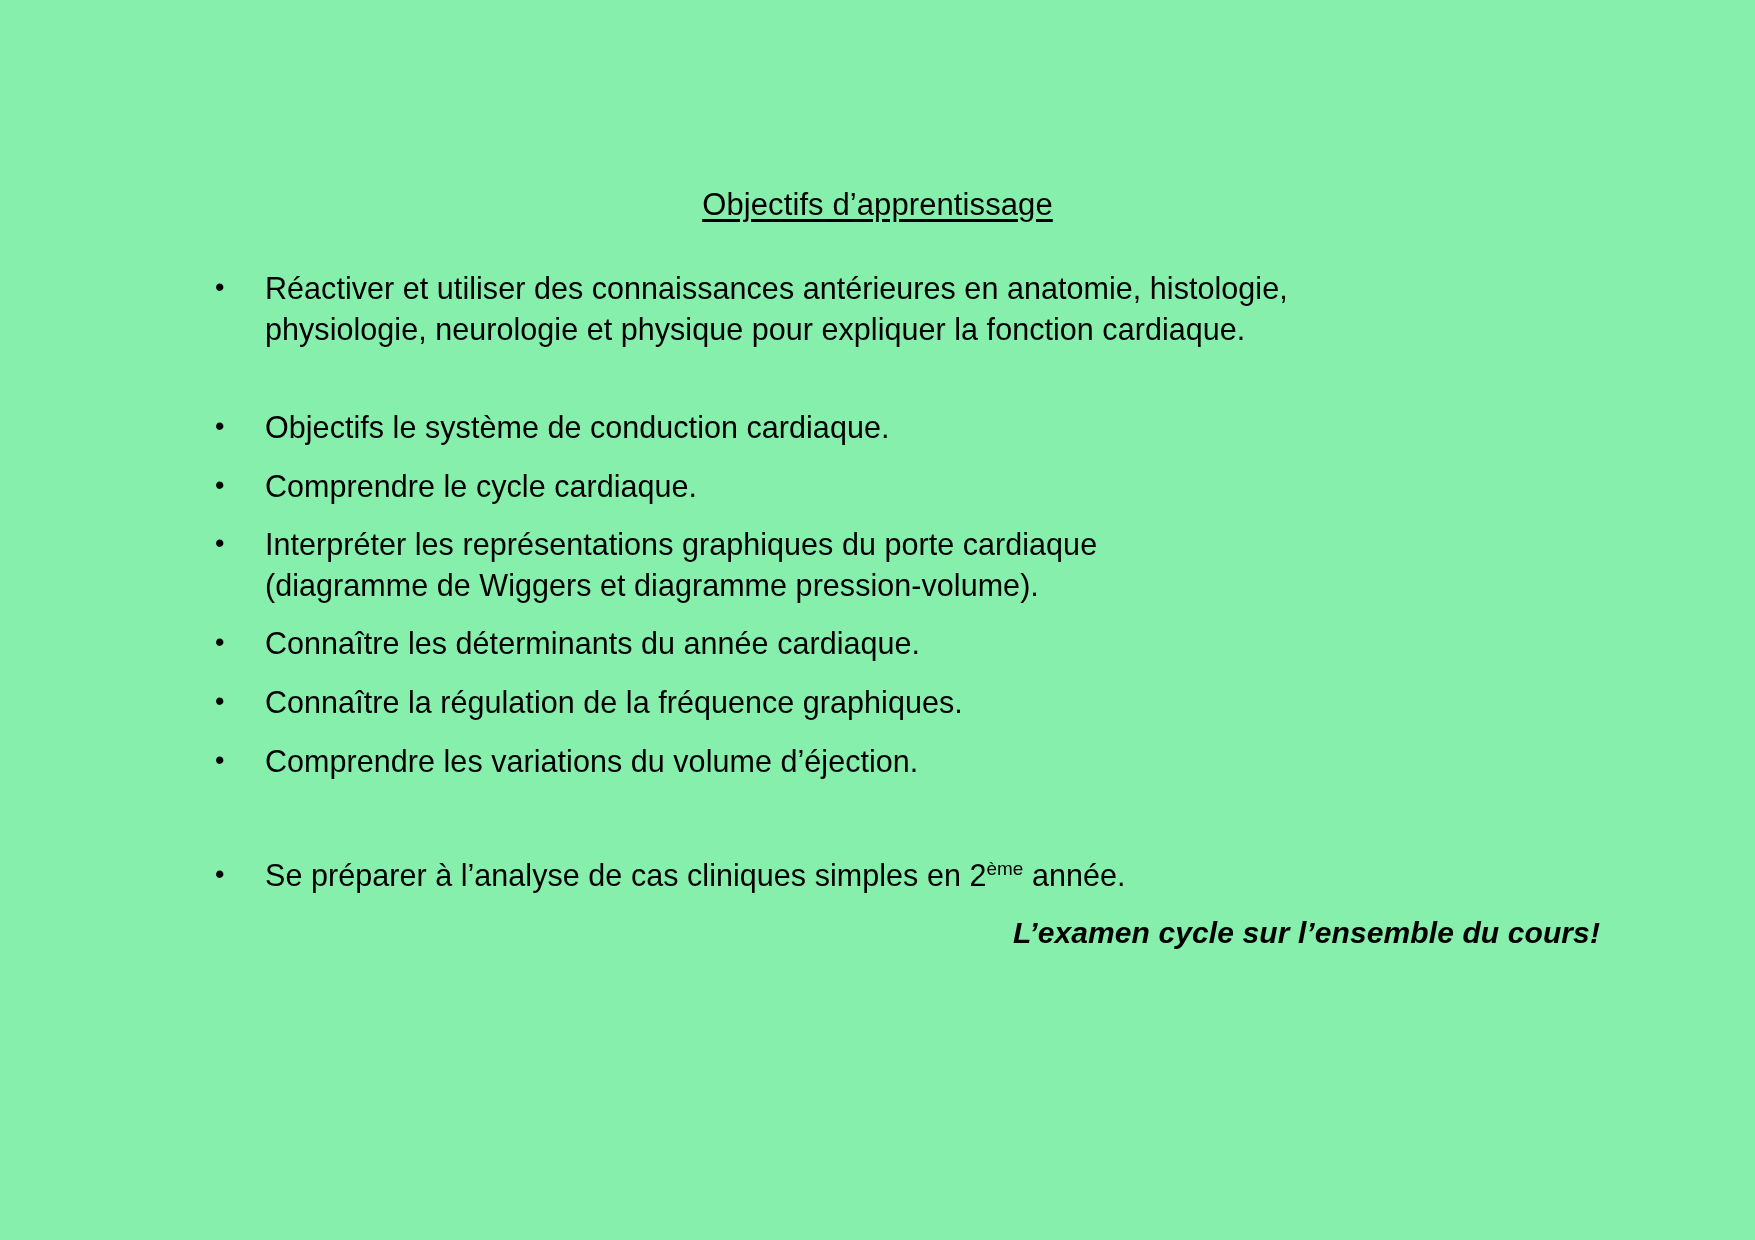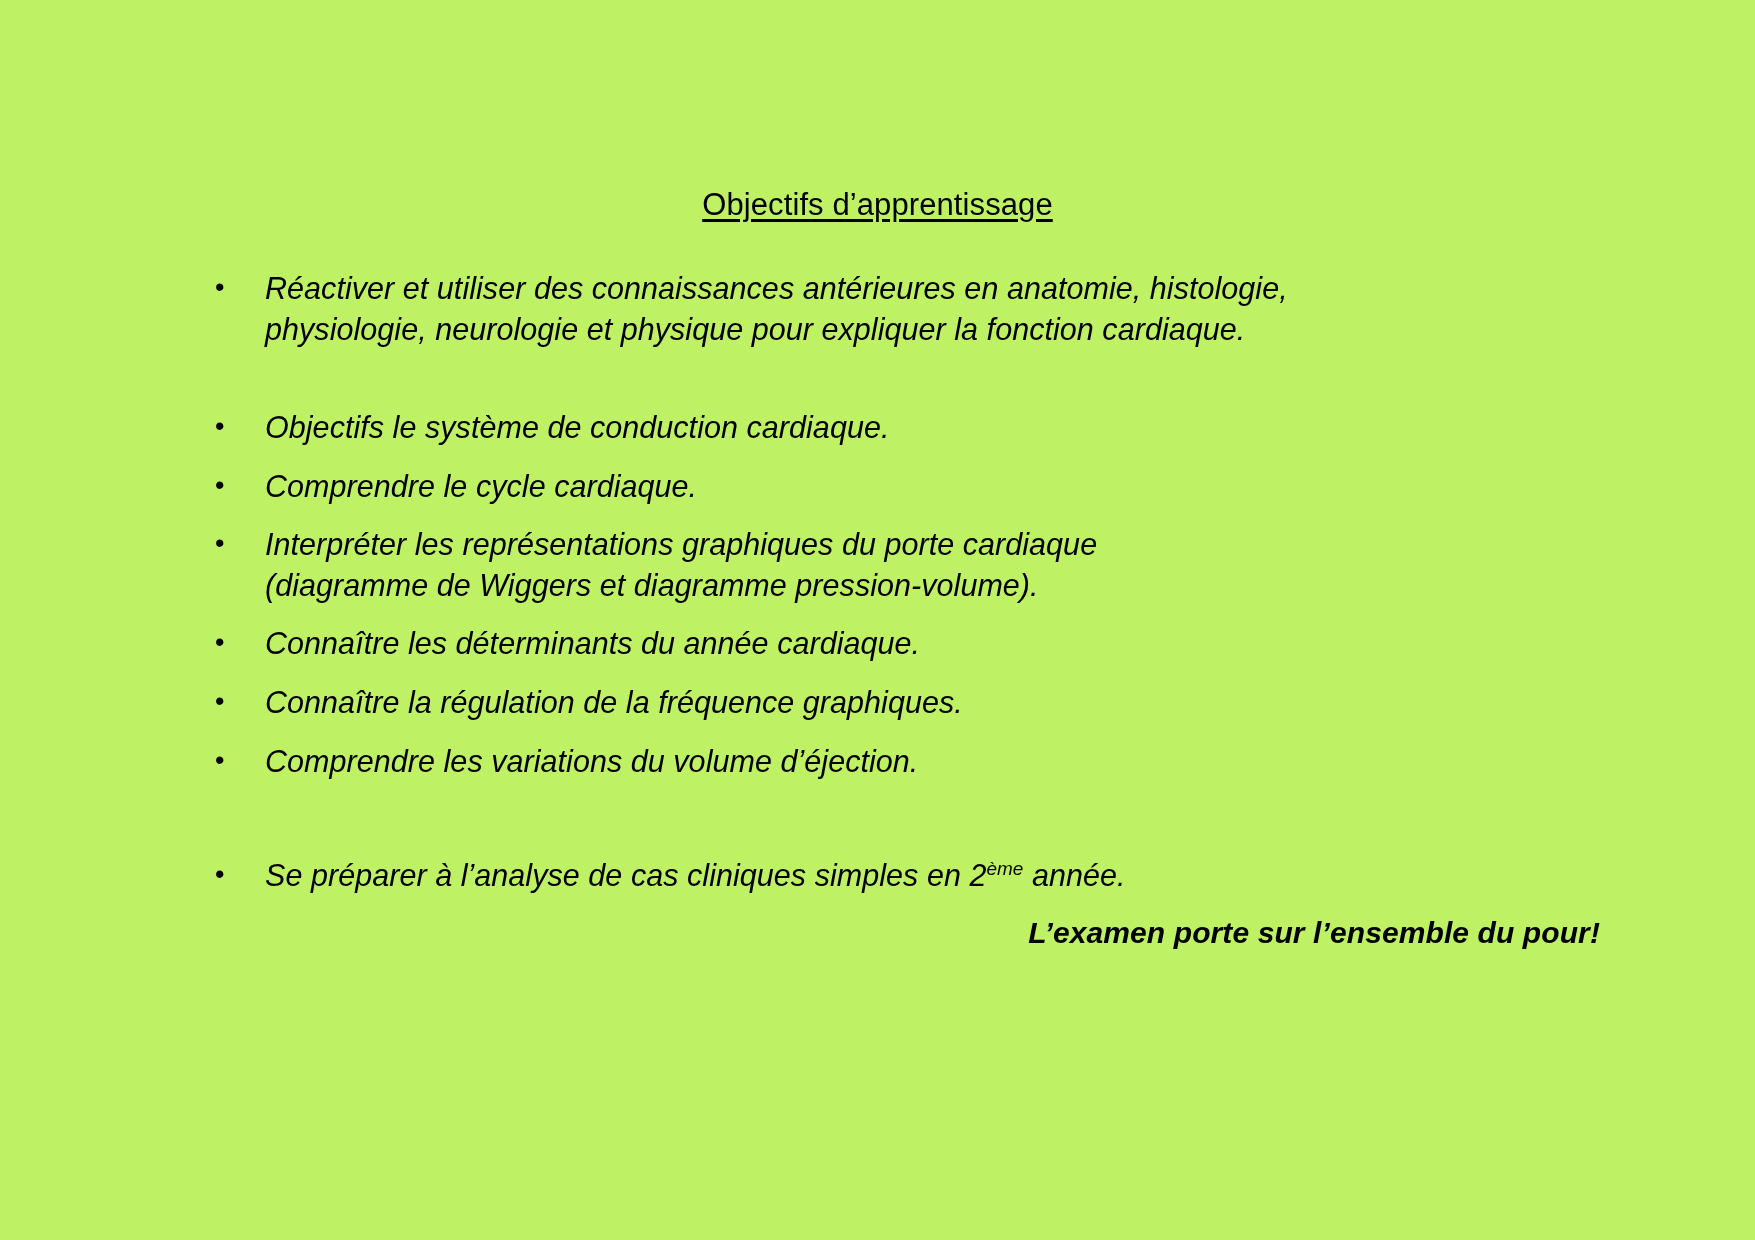--- a/index.html
+++ b/index.html
@@ -11,21 +11,21 @@
     width: 1755px;
     height: 1240px;
     font-family: "Liberation Sans", sans-serif;
     color: #000000;
     position: relative;
     overflow: hidden;
   }
   .slide {
     position: absolute;
     inset: 0;
-    background: #bef264;
+    background: #86efac;
   }
   .title {
     position: absolute;
     top: 186px;
     left: 0;
     width: 100%;
     text-align: center;
     font-size: 31px;
     line-height: 1.25;
     text-decoration: underline;
@@ -48,21 +48,20 @@
   .bullet .dot {
     width: 50px;
     flex: 0 0 50px;
     text-align: left;
     font-size: 27px;
     line-height: 1.45;
   }
   .bullet .txt {
     flex: 1 1 auto;
     white-space: pre-line;
-    font-style: italic;
   }
   .gap-lg { height: 58px; }
   .gap-xl { height: 74px; }
   .b-spacer { height: 18px; }
   .sup {
     font-size: 0.62em;
     vertical-align: super;
     line-height: 0;
   }
   .footnote {
@@ -135,15 +134,15 @@
 
     <div class="gap-xl"></div>
 
     <div class="bullet">
       <span class="dot">•</span>
       <span class="txt"><span>Se préparer à l’analyse de cas cliniques simples en 2</span><span class="sup">ème</span><span> année.</span></span>
     </div>
 
   </div>
 
-  <div class="footnote">L’examen porte sur l’ensemble du pour!</div>
+  <div class="footnote">L’examen cycle sur l’ensemble du cours!</div>
 
 </div>
 
 </body></html>

